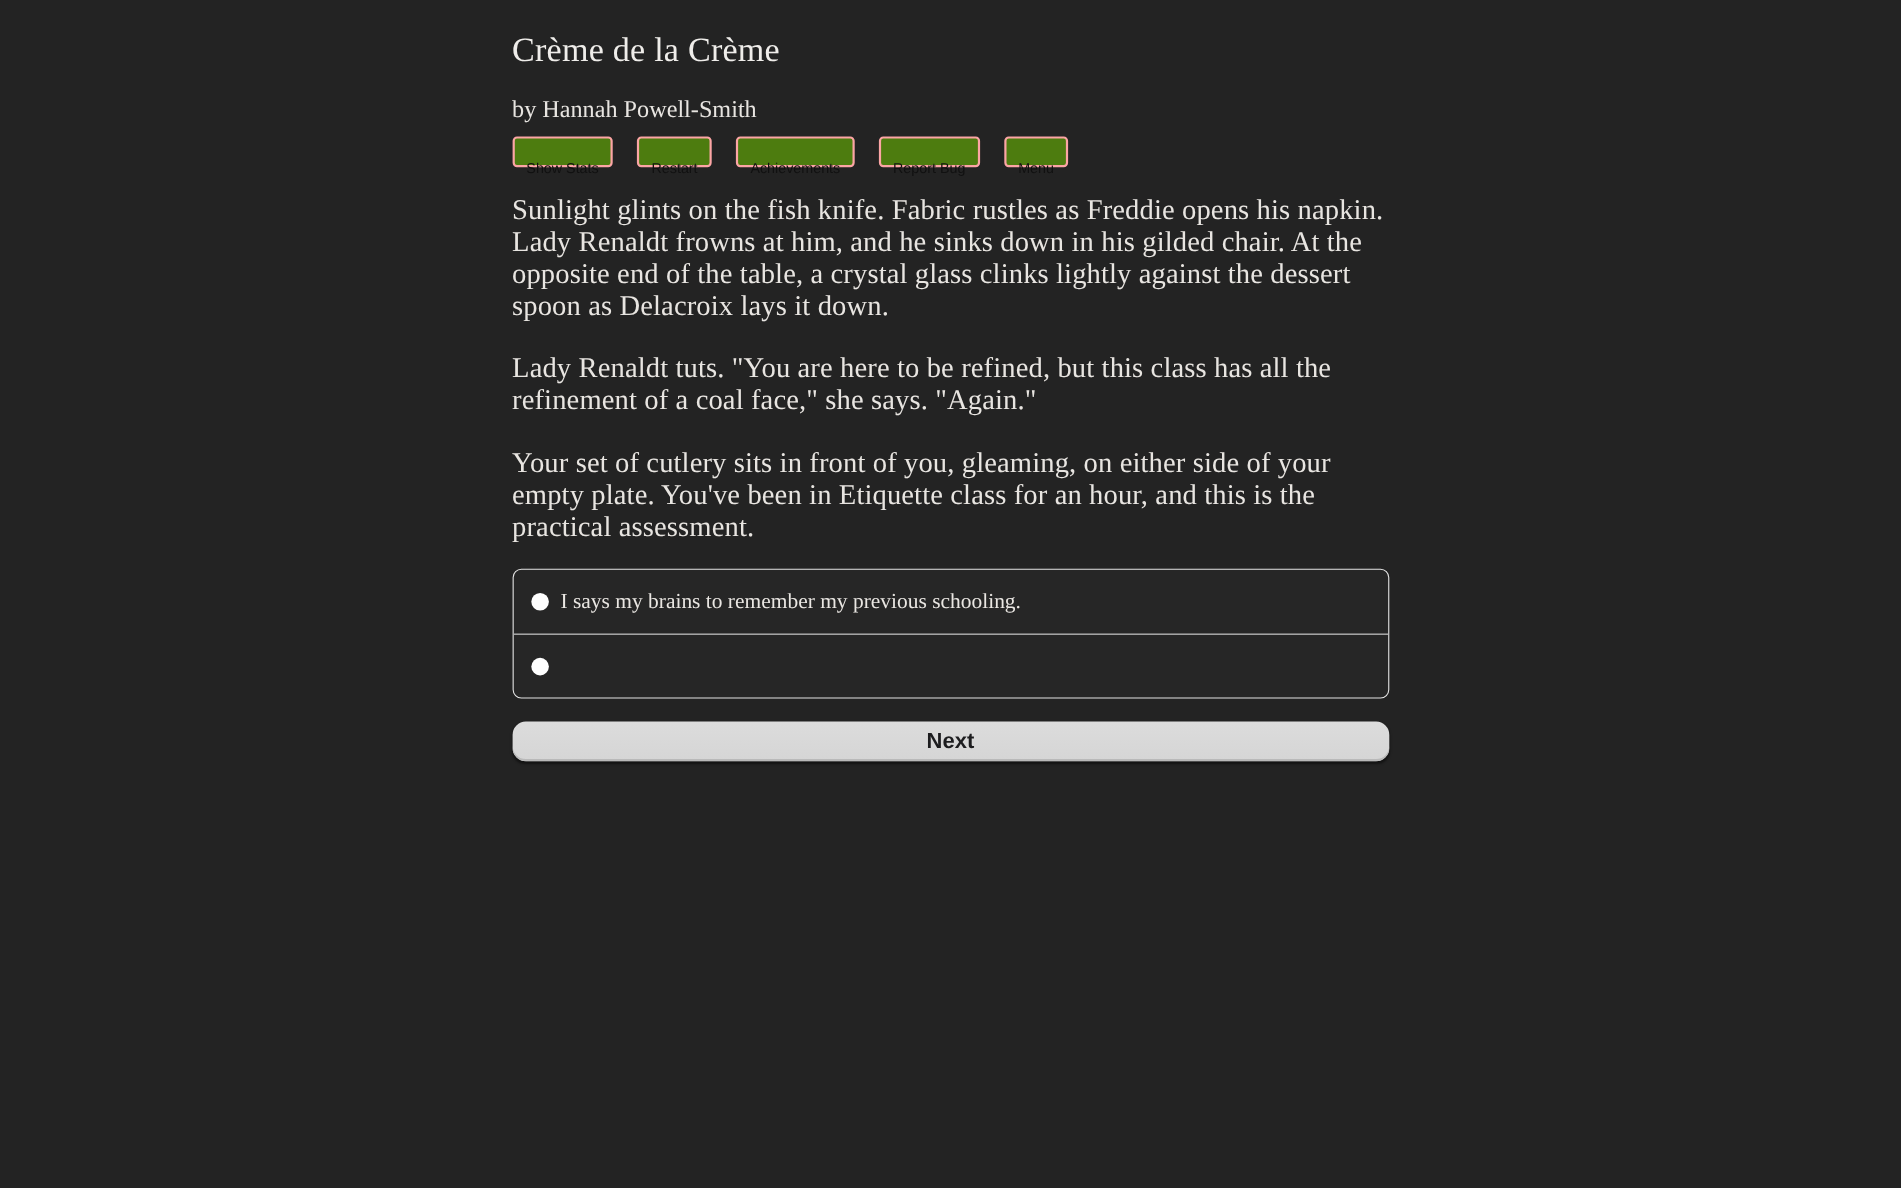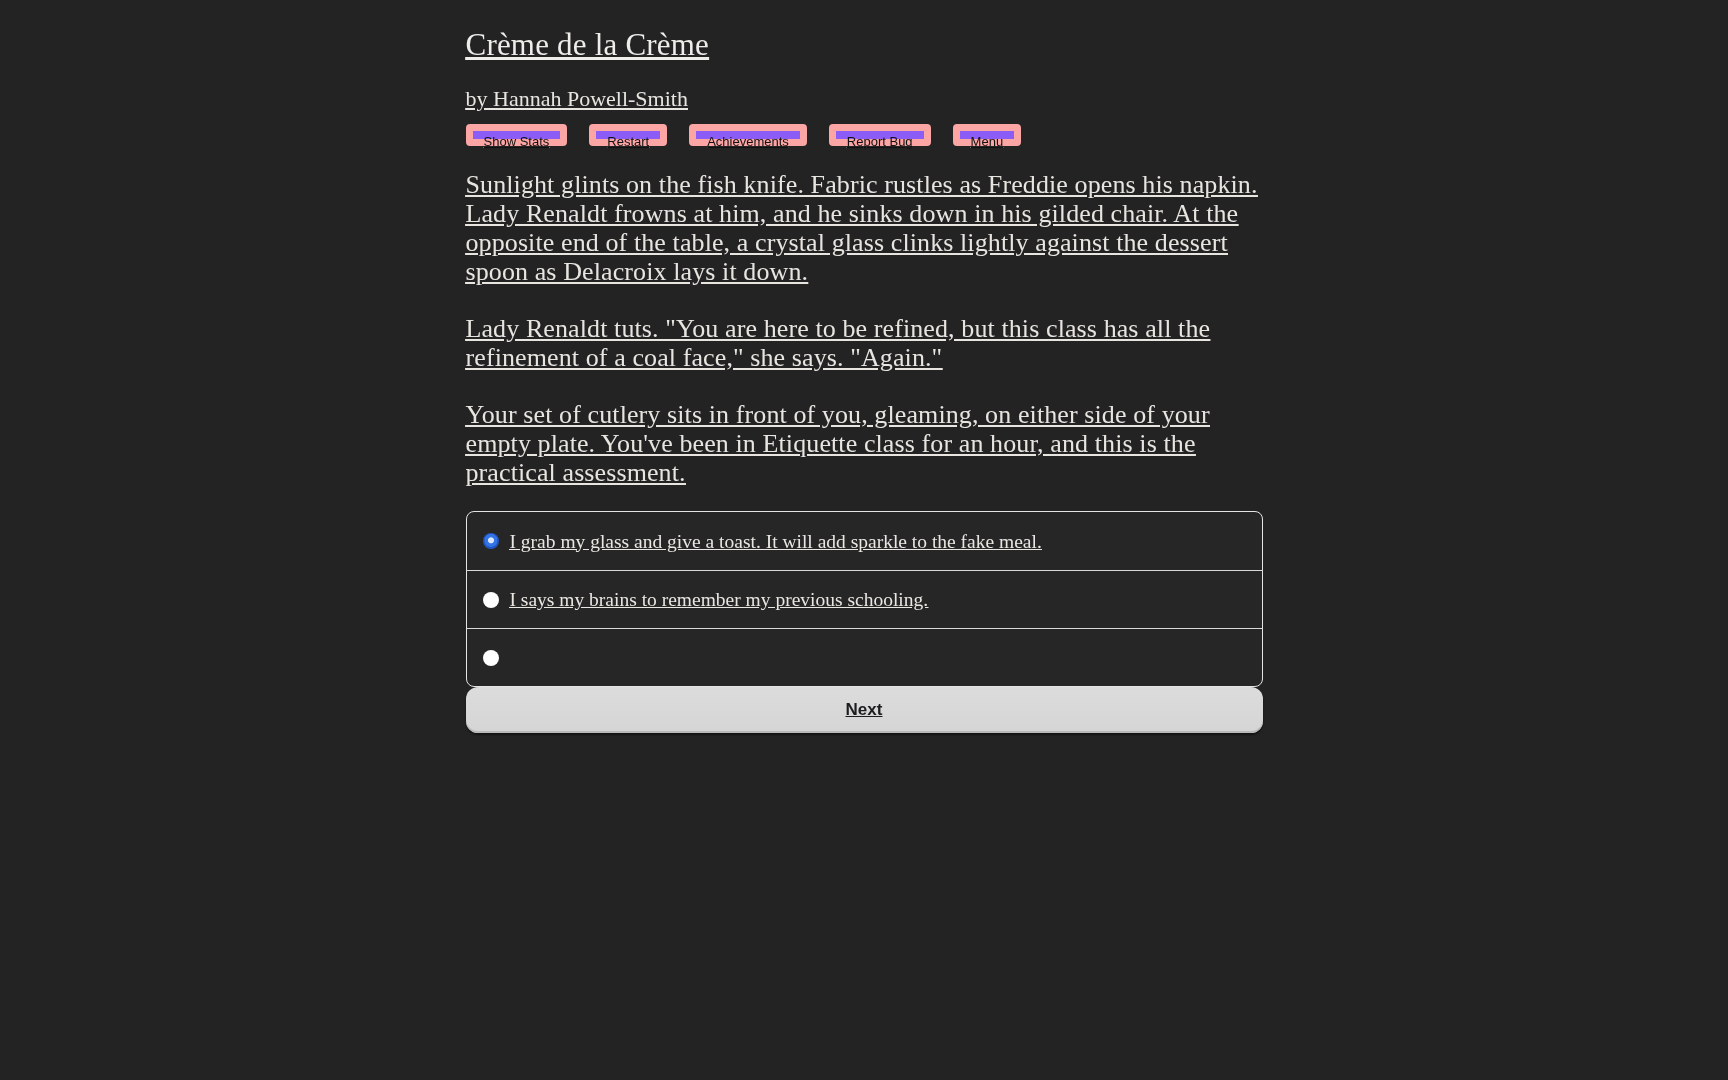--- a/index.html
+++ b/index.html
@@ -1,15 +1,15 @@
 <!DOCTYPE html>
 <html><head>
 <meta charset="utf-8">
 <style>
-  * { margin: 0; padding: 0; box-sizing: border-box; text-decoration: underline; }
+  * { margin: 0; padding: 0; box-sizing: border-box; }
   html, body { width: 1728px; height: 1080px; }
   body {
     background: #232323;
     font-family: "Liberation Serif", "DejaVu Serif", serif;
     color: #e8e5e1;
     overflow: hidden;
   }
   .page {
     width: 797px;
     margin: 0 auto;
@@ -32,24 +32,24 @@
   .toolbar {
     display: flex;
     gap: 22px;
     margin-bottom: 24px;
   }
   .toolbar button {
     font-family: "Liberation Sans", sans-serif;
     font-size: 13px;
     line-height: 1;
     color: #111111;
-    background: #8b5cf6;
-    border: 7px solid #fca5a5;
+    background: #4d7c0f;
+    border: 2px solid #fca5a5;
     border-radius: 4px;
-    padding: 4px 11px 4px;
+    padding: 20px 11px 4px;
     height: 21px;
     cursor: pointer;
     white-space: nowrap;
   }
   .story p {
     font-size: 26px;
     line-height: 29px;
     margin-bottom: 28px;
     letter-spacing: 0.1px;
   }
@@ -83,23 +83,24 @@
       #2057c4 6.6px 8px);
   }
   .choice-label {
     font-size: 19.5px;
     line-height: 27px;
     color: #eae7e3;
   }
   .next-btn {
     display: block;
     width: 100%;
-    height: 46px;
+    height: 36px;
+    margin-top: 21px;
     font-family: "Liberation Sans", sans-serif;
-    font-size: 17px;
+    font-size: 20px;
     font-weight: 700;
     color: #1d1d1f;
     background: linear-gradient(#dcdcdc, #d5d5d5);
     border: none;
     border-radius: 12px;
     box-shadow: inset 0 -2px 0 #b9b9b9, 0 2px 2px rgba(0,0,0,0.45);
     cursor: pointer;
   }
 </style>
 </head>
@@ -119,24 +120,20 @@
     <button>Menu</button>
   </div>
 
   <div class="story">
     <p>Sunlight glints on the fish knife. Fabric rustles as Freddie opens his napkin. Lady Renaldt frowns at him, and he sinks down in his gilded chair. At the opposite end of the table, a crystal glass clinks lightly against the dessert spoon as Delacroix lays it down.</p>
     <p>Lady Renaldt tuts. "You are here to be refined, but this class has all the refinement of a coal face," she says. "Again."</p>
     <p>Your set of cutlery sits in front of you, gleaming, on either side of your empty plate. You've been in Etiquette class for an hour, and this is the practical assessment.</p>
   </div>
 
   <div class="choices">
-    <div class="choice-row selected">
-      <span class="radio"></span>
-      <span class="choice-label">I grab my glass and give a toast. It will add sparkle to the fake meal.</span>
-    </div>
     <div class="choice-row">
       <span class="radio"></span>
       <span class="choice-label">I says my brains to remember my previous schooling.</span>
     </div>
     <div class="choice-row">
       <span class="radio"></span>
     </div>
   </div>
 
   <button class="next-btn">Next</button>

